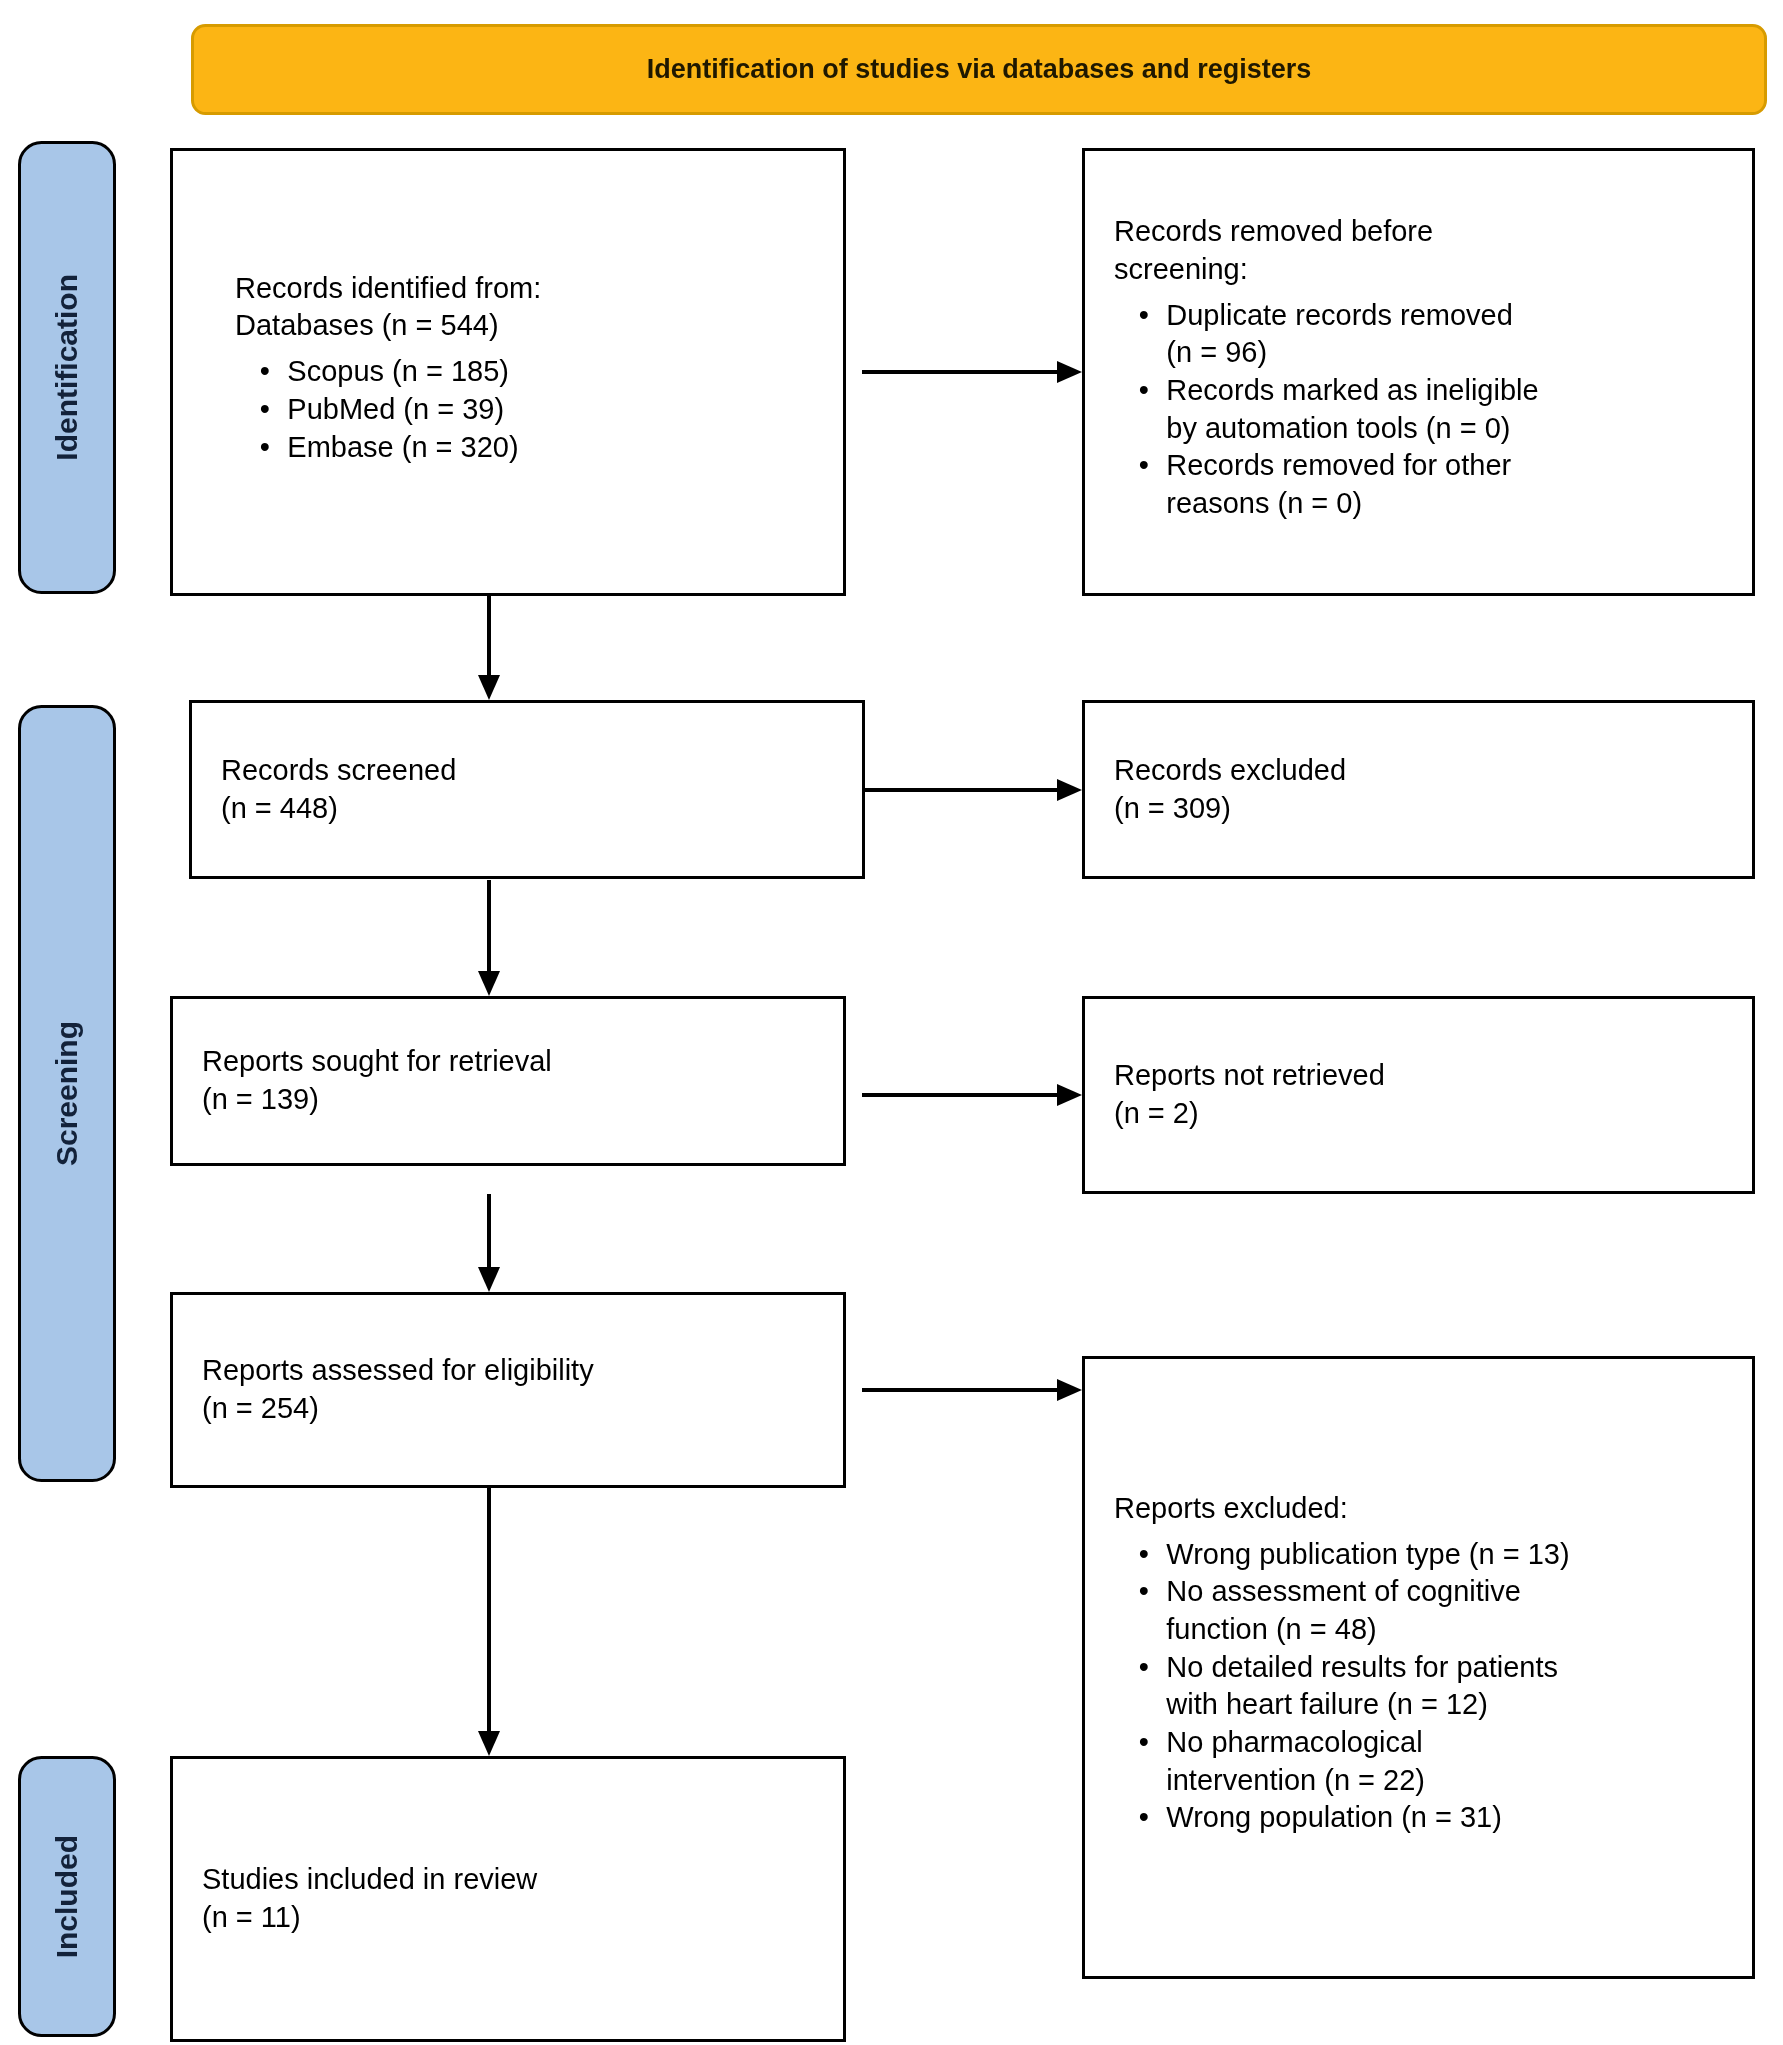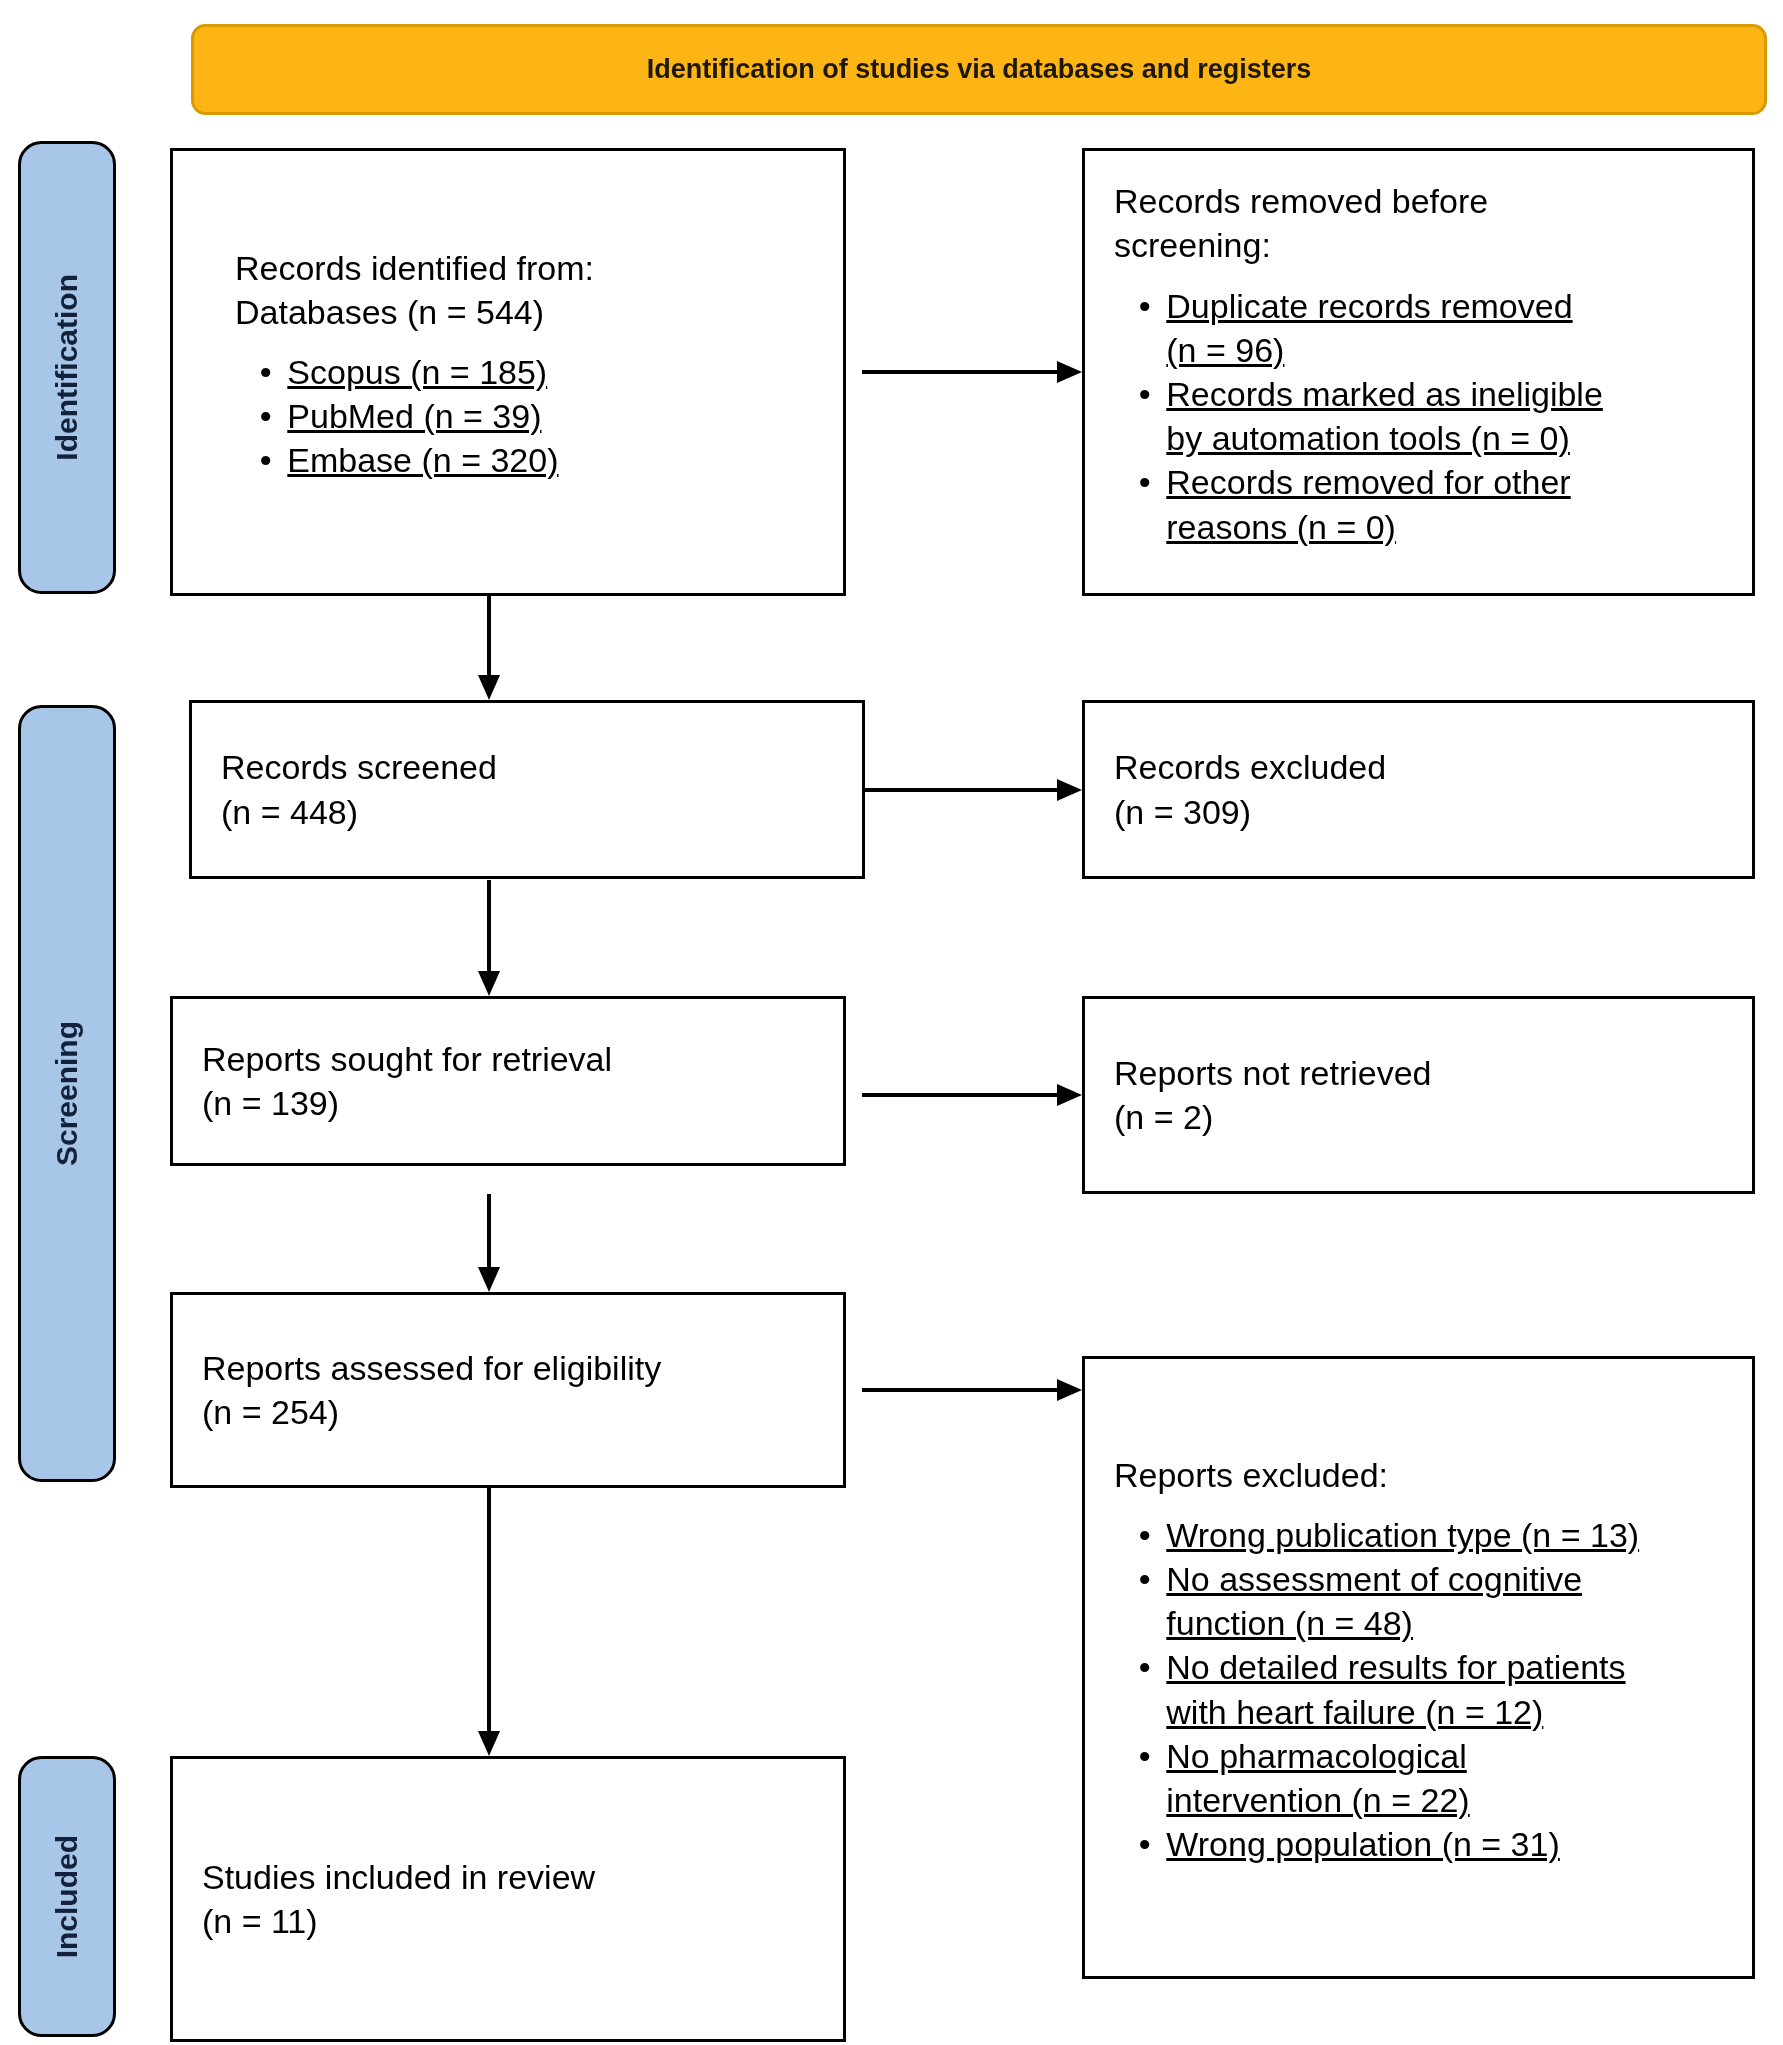--- a/index.html
+++ b/index.html
@@ -35,35 +35,35 @@
   }
   .stage-identification { top:141px; height:453px; }
   .stage-screening      { top:705px; height:777px; }
   .stage-included       { top:1756px; height:281px; }
   
   .box {
     position:absolute; background:#fff;
     border:3.3px solid var(--box-border,#000);
     box-sizing:border-box;
     display:flex; flex-direction:column; justify-content:center;
-    font-size:34px; line-height:1.3;
+    font-size:29px; line-height:1.3;
   }
   .col-left  { left:170px;  width:676px; }
   .col-right { left:1082px; width:673px; }
   .box-identified        { top:148px;  height:448px; padding:13px 19.6px 13px 62px; }
   .box-removed           { top:148px;  height:448px; padding:13px 19.6px 13px 29px; }
   .box-screened          { top:700px; height:179px; padding:6.5px 19.6px 6.5px 29px;margin-left:19px; }
   .box-rec-excluded      { top:700px; height:179px; padding:6.5px 19.6px 6.5px 29px; }
   .box-sought            { top:996px; height:170px; padding:6.5px 19.6px 6.5px 29px; }
   .box-not-retrieved     { top:996px; height:198px; padding:6.5px 19.6px 6.5px 29px; }
   .box-assessed          { top:1292px; height:196px; padding:6.5px 19.6px 6.5px 29px; }
   .box-rep-excluded      { top:1356px; height:623px; padding:13px 19.6px 13px 29px; }
   .box-included          { top:1756px; height:286px; padding:6.5px 19.6px 6.5px 29px; }
   .line { white-space:pre-line; }
-  ul.bullets { margin:16px; padding:0; list-style:none; margin-left:18.3px;text-decoration:underline; }
+  ul.bullets { margin:8px; padding:0; list-style:none; margin-left:18.3px; }
   ul.bullets li { position:relative; padding-left:34px; white-space:pre-line; }
   ul.bullets li::before { content:"\2022"; position:absolute; left:6.5px; top:0; }
   
   .varrow { position:absolute; width:22px; }
   .varrow .shaft { position:absolute; left:9.1px; top:0; width:3.9px; background:var(--arrow,#000); }
   .varrow .head  { position:absolute; left:0; bottom:0; width:0; height:0;
                    border-left:11px solid transparent; border-right:11px solid transparent;
                    border-top:25px solid var(--arrow,#000); }
   .harrow { position:absolute; height:22px; }
   .harrow .shaft { position:absolute; top:9.1px; left:0; height:3.9px; background:var(--arrow,#000); }

